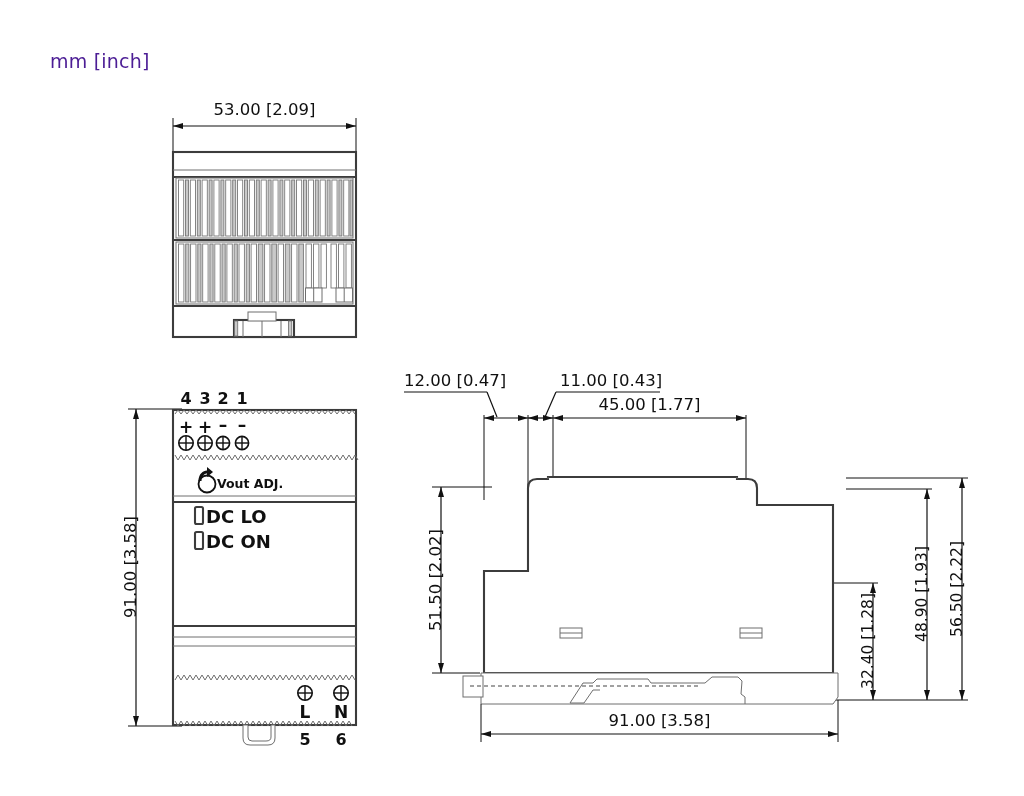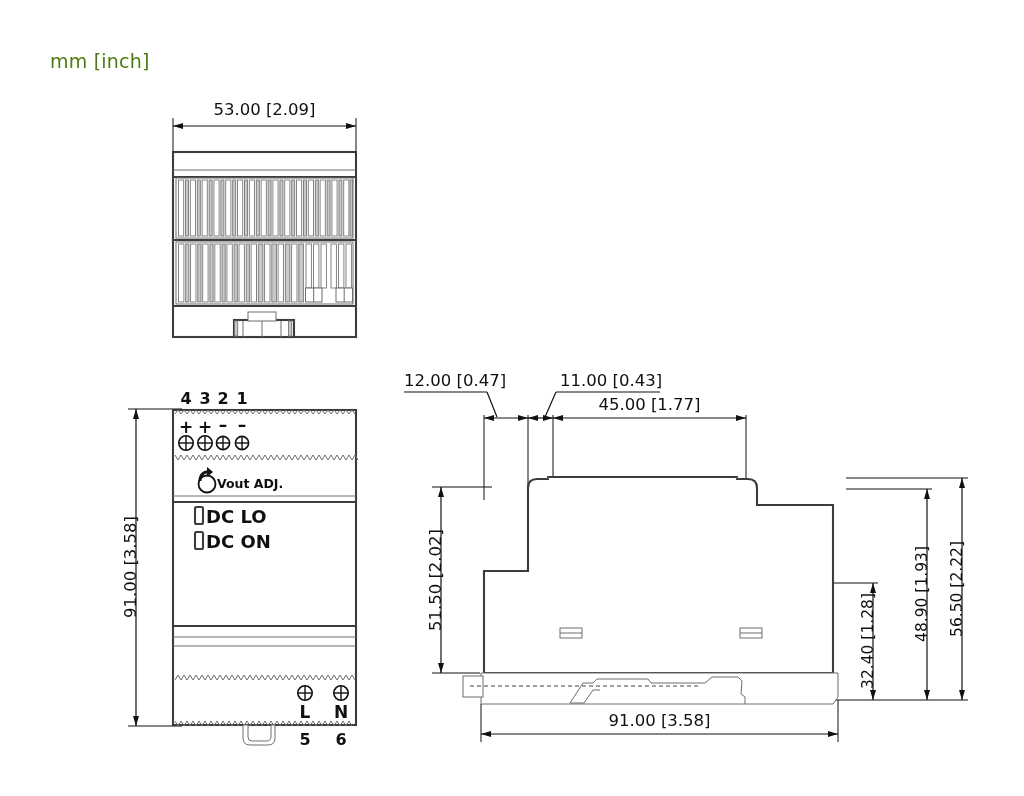--- a/index.html
+++ b/index.html
@@ -6,21 +6,21 @@
   html,body{margin:0;padding:0;background:#ffffff;}
   body{
     width:1024px;height:796px;position:relative;overflow:hidden;
     font-family:"DejaVu Sans","Liberation Sans",sans-serif;
     color:#111111;
   }
   #drawing{position:absolute;left:0;top:0;width:1024px;height:796px;}
   .unitsLabel{
     position:absolute;left:50px;top:50px;
     font-family:"DejaVu Sans","Liberation Sans",sans-serif;
-    font-size:19px;color:#4d7c0f;letter-spacing:0.2px;
+    font-size:19px;color:#4c1d95;letter-spacing:0.2px;
   }
   svg text{
     font-family:"DejaVu Sans","Liberation Sans",sans-serif;
     fill:#101010;
   }
   .dim{font-size:16.5px;}
   .dimSm{font-size:15.5px;}
   .termNum{font-size:16px;font-weight:bold;}
   .termSign{font-size:17px;font-weight:bold;}
   .ledTxt{font-size:18px;font-weight:bold;}

